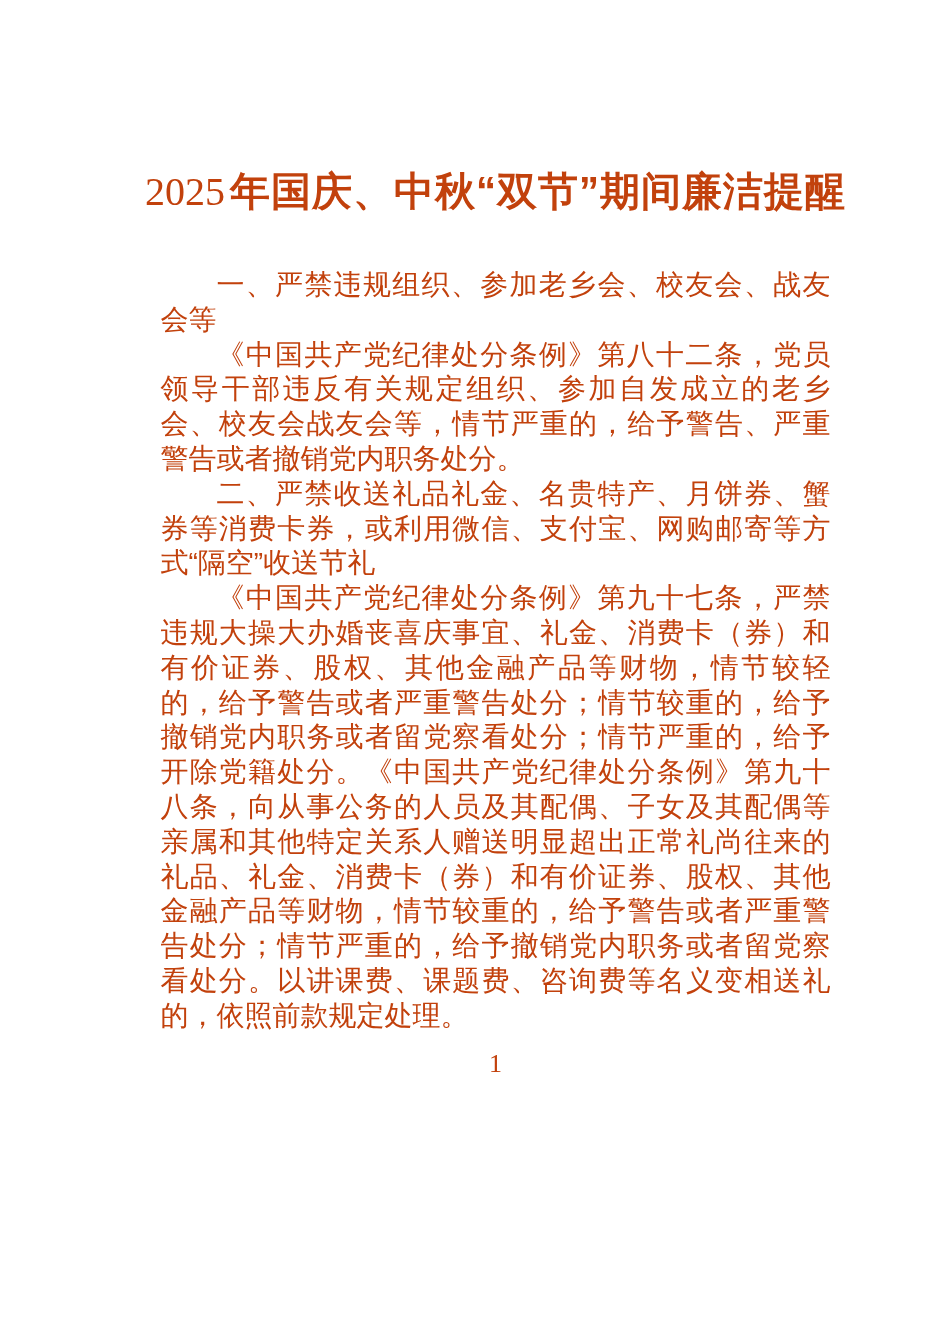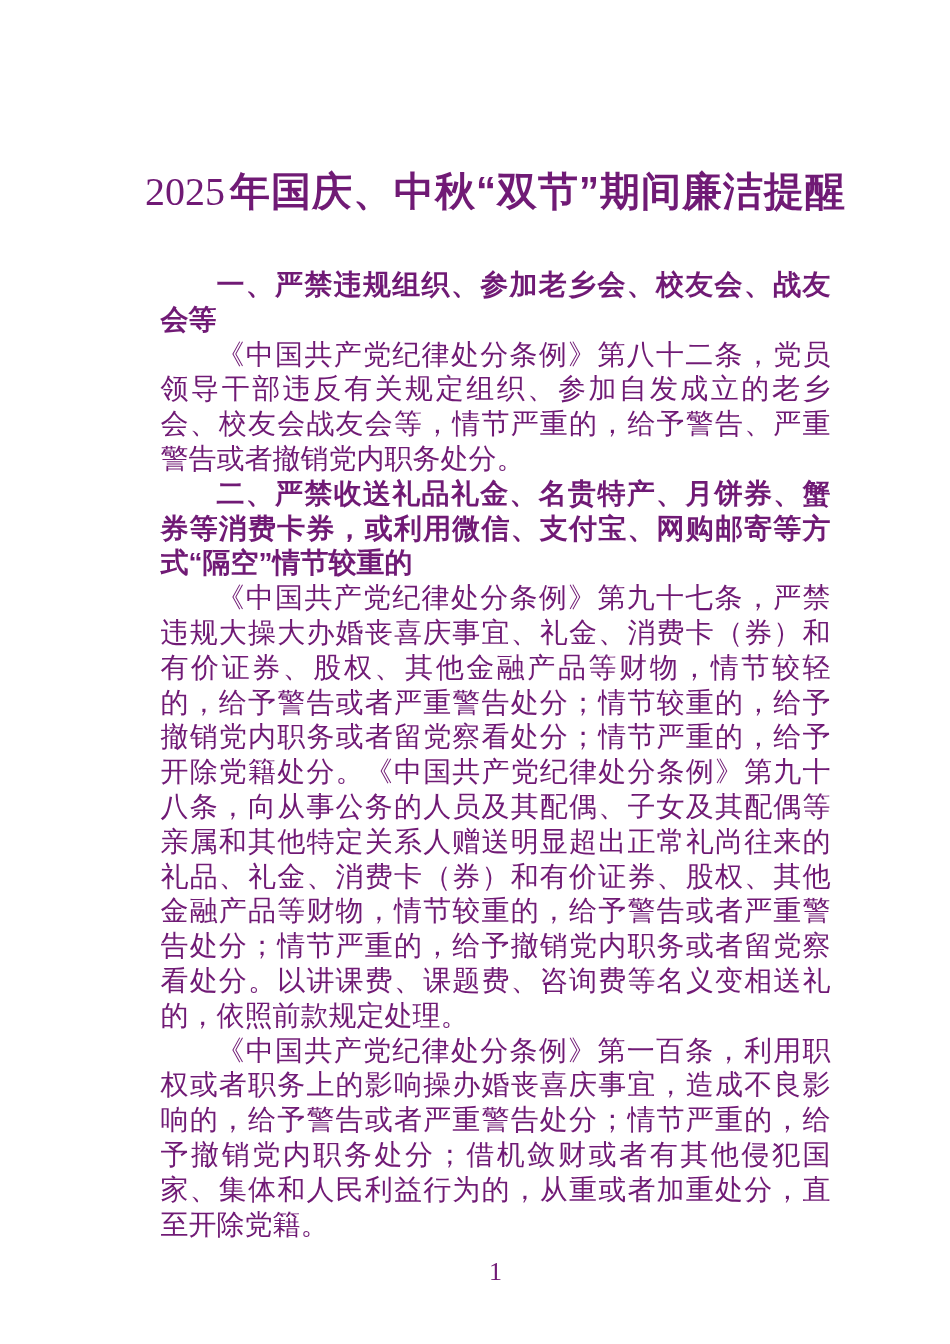--- a/index.html
+++ b/index.html
@@ -5,21 +5,21 @@
   html, body {
     margin: 0;
     padding: 0;
     background: #ffffff;
   }
   .page {
     position: relative;
     width: 950px;
     height: 1344px;
     background: #ffffff;
-    color: #701a75;
+    color: #c2410c;
     font-family: "Liberation Sans", sans-serif;
     overflow: hidden;
     box-sizing: border-box;
     padding-left: 41px;
   }
   .doc-title {
     margin: 0;
     padding-top: 167px;
     text-align: center;
     font-size: 40px;
@@ -41,40 +41,39 @@
     line-height: 34.8px;
     text-align: justify;
     text-justify: inter-character;
   }
   .content p {
     margin: 0;
     padding: 0;
     text-indent: 2em;
   }
   .content p.heading {
-    font-weight: 700;
+    font-weight: 400;
   }
   .page-number {
     margin-top: 14px;
     text-align: center;
     font-family: "Liberation Serif", serif;
     font-size: 26px;
     line-height: 32px;
   }
 </style>
 </head>
 <body>
 
 <div class="page">
 
   <h1 class="doc-title"><span class="year">2025</span><span>年国庆、中秋“双节”期间廉洁提醒</span></h1>
 
   <div class="content">
     <p class="heading">一、严禁违规组织、参加老乡会、校友会、战友会等</p>
     <p>《中国共产党纪律处分条例》第八十二条，党员领导干部违反有关规定组织、参加自发成立的老乡会、校友会战友会等，情节严重的，给予警告、严重警告或者撤销党内职务处分。</p>
-    <p class="heading">二、严禁收送礼品礼金、名贵特产、月饼券、蟹券等消费卡券，或利用微信、支付宝、网购邮寄等方式“隔空”情节较重的</p>
+    <p class="heading">二、严禁收送礼品礼金、名贵特产、月饼券、蟹券等消费卡券，或利用微信、支付宝、网购邮寄等方式“隔空”收送节礼</p>
     <p>《中国共产党纪律处分条例》第九十七条，严禁违规大操大办婚丧喜庆事宜、礼金、消费卡（券）和有价证券、股权、其他金融产品等财物，情节较轻的，给予警告或者严重警告处分；情节较重的，给予撤销党内职务或者留党察看处分；情节严重的，给予开除党籍处分。《中国共产党纪律处分条例》第九十八条，向从事公务的人员及其配偶、子女及其配偶等亲属和其他特定关系人赠送明显超出正常礼尚往来的礼品、礼金、消费卡（券）和有价证券、股权、其他金融产品等财物，情节较重的，给予警告或者严重警告处分；情节严重的，给予撤销党内职务或者留党察看处分。以讲课费、课题费、咨询费等名义变相送礼的，依照前款规定处理。</p>
-    <p>《中国共产党纪律处分条例》第一百条，利用职权或者职务上的影响操办婚丧喜庆事宜，造成不良影响的，给予警告或者严重警告处分；情节严重的，给予撤销党内职务处分；借机敛财或者有其他侵犯国家、集体和人民利益行为的，从重或者加重处分，直至开除党籍。</p>
   </div>
 
   <div class="page-number">1</div>
 
 </div>
 
 </body></html>

